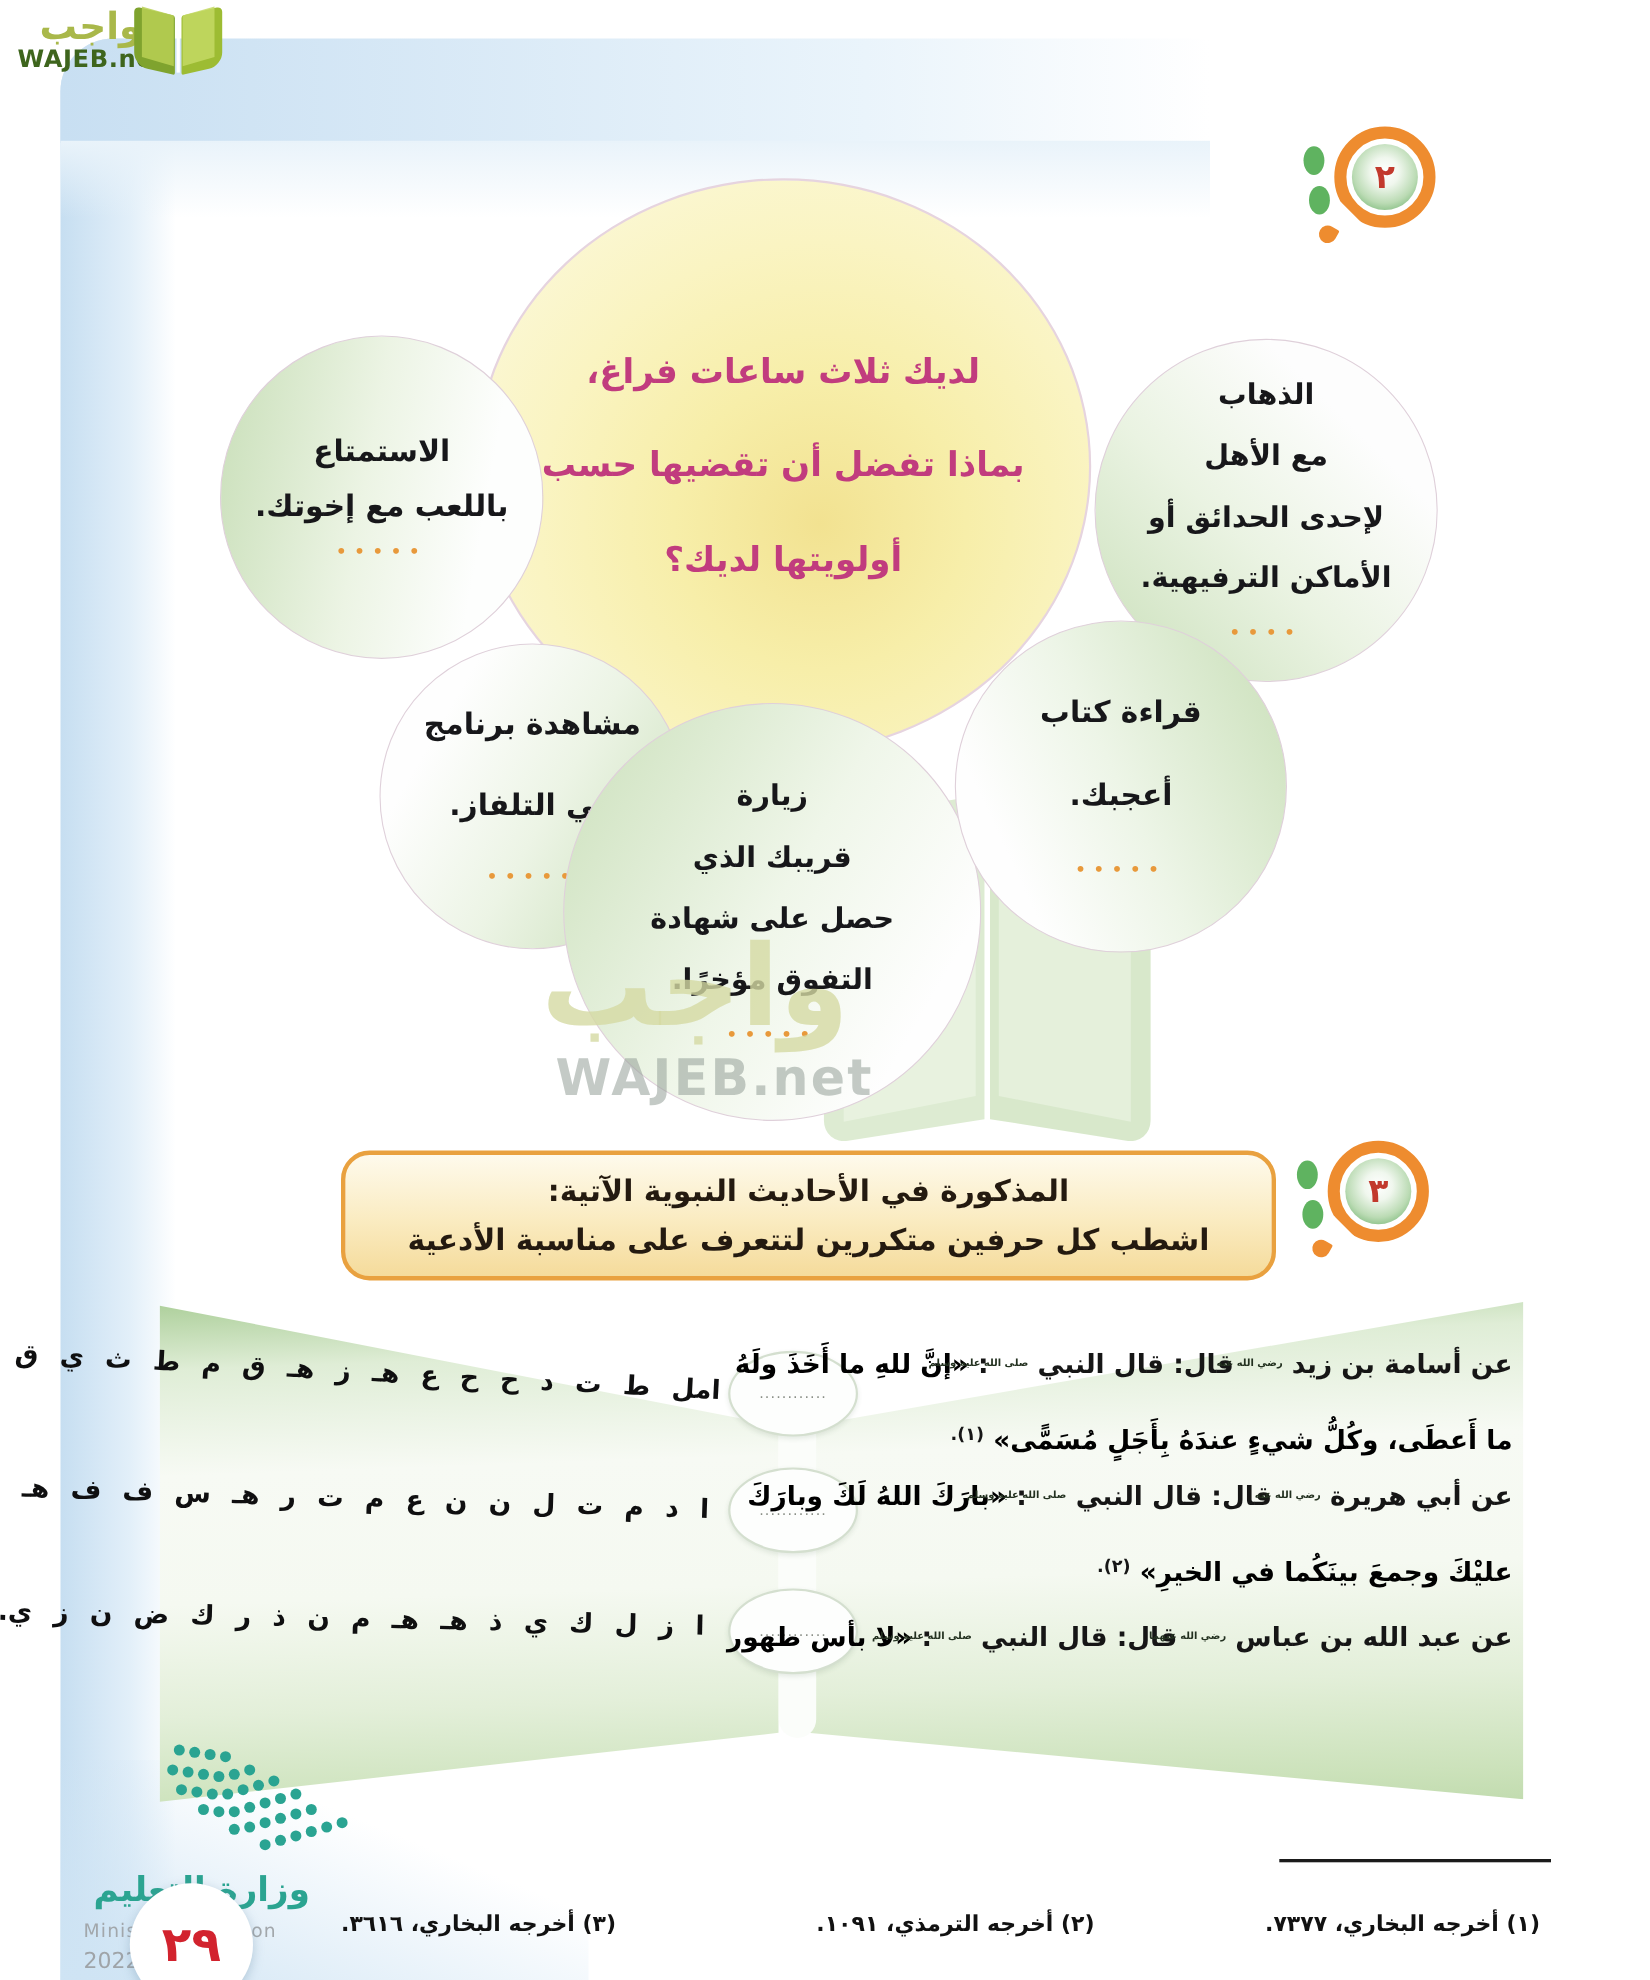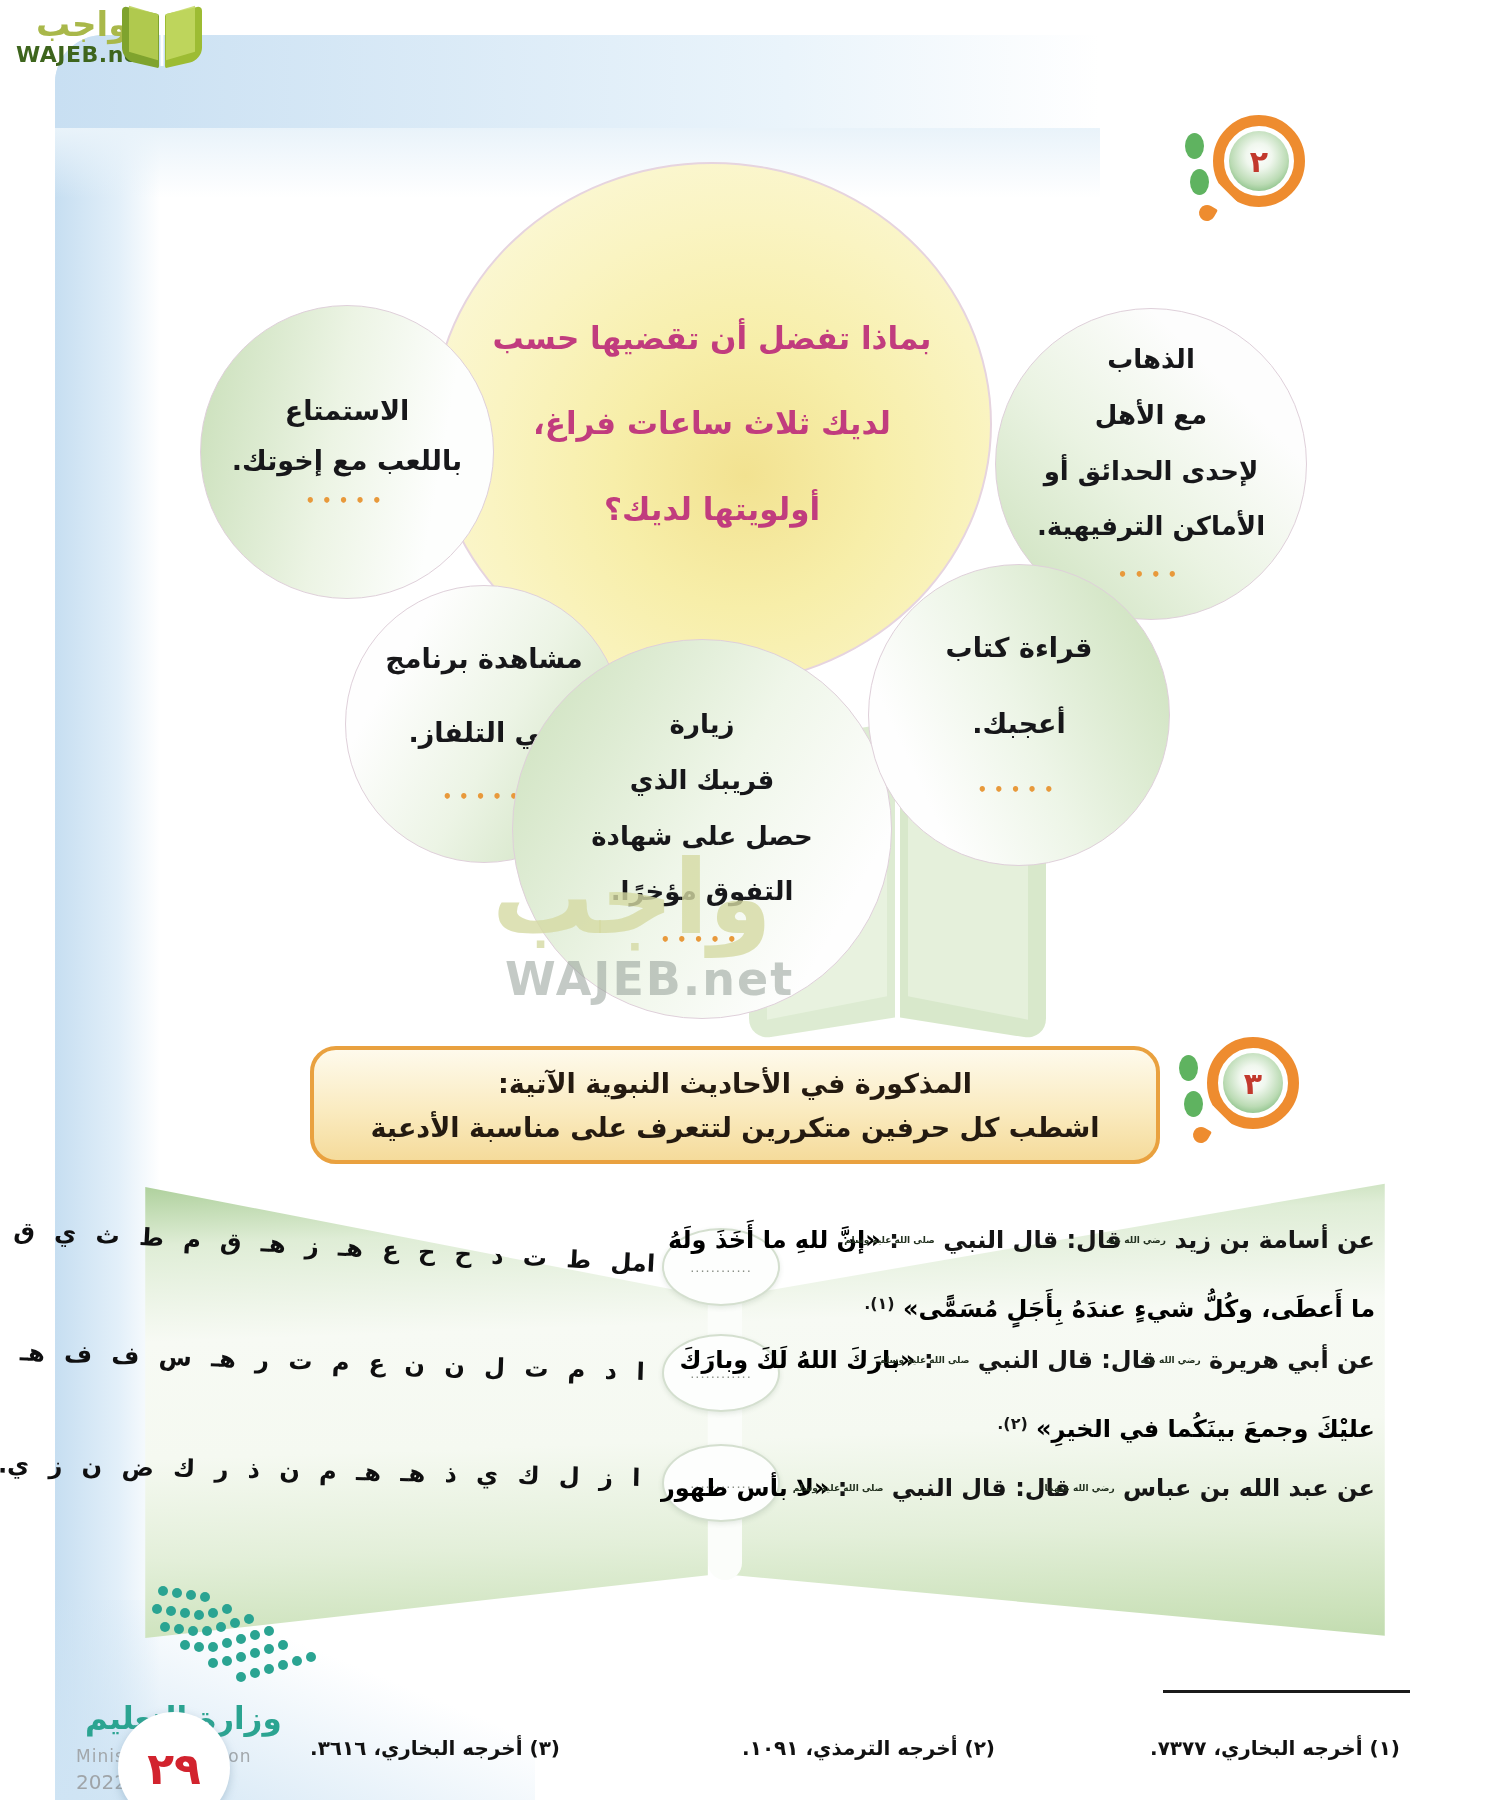--- a/index.html
+++ b/index.html
@@ -170,22 +170,22 @@
   </div>
 
   <div class="wm-book">
     <span class="wl"></span>
       <span class="wr"></span>
     <span class="wli"></span>
       <span class="wri"></span>
   </div>
 
   <div class="bubble b-yellow">
+    <div class="ln">لديك ثلاث ساعات فراغ،</div>
     <div class="ln">بماذا تفضل أن تقضيها حسب</div>
-    <div class="ln">لديك ثلاث ساعات فراغ،</div>
     <div class="ln">أولويتها لديك؟</div>
   </div>
 
   <div class="bubble b-green b-enjoy">
     <div class="ln">الاستمتاع</div>
     <div class="ln">باللعب مع إخوتك.</div>
     <div class="dots">•••••</div>
   </div>
 
   <div class="bubble b-green b-outing">

